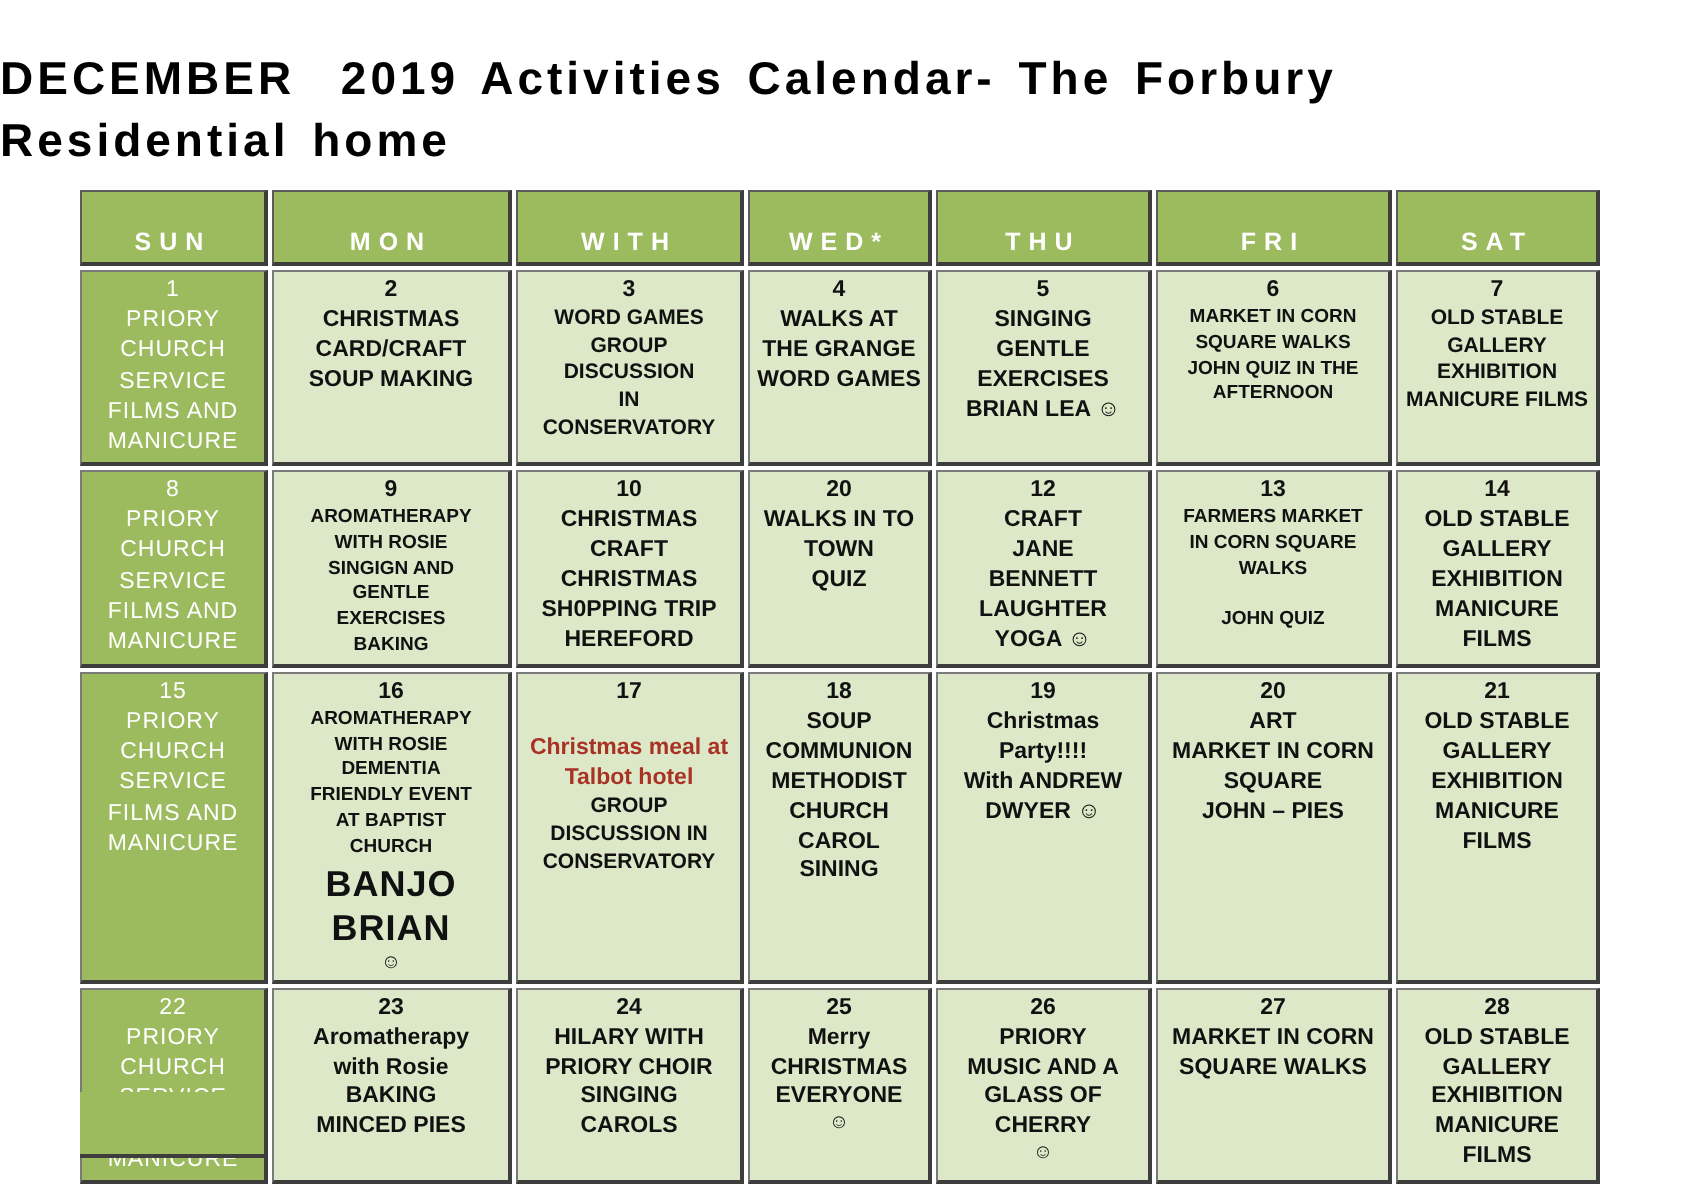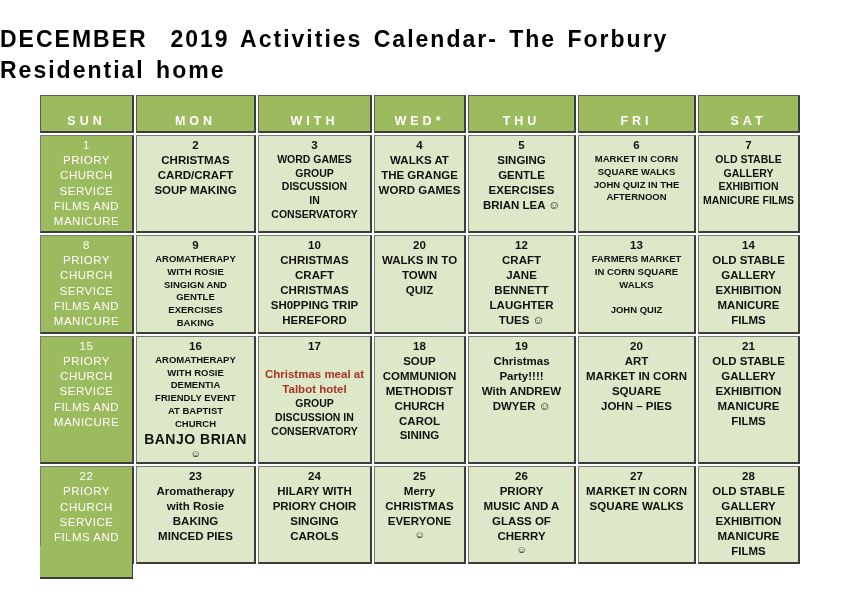--- a/index.html
+++ b/index.html
@@ -32,21 +32,21 @@
   }
   tbody tr:nth-child(1){height:86px;}
   tbody tr:nth-child(2){height:86px;}
   tbody tr:nth-child(3){height:116px;margin-left:16px;}
   tbody tr:nth-child(4){height:88px;}
   .num{font-size:11.5px;line-height:1.3;}
   .line{font-size:11.5px;line-height:1.3;}
   .sunday .line,.sunday .num{font-size:11.5px;line-height:1.32;}
   .ln-sm{font-size:9.5px;line-height:1.35;}
   .ln-md{font-size:10.5px;line-height:1.3;}
-  .ln-lg{font-size:14px;line-height:1.25;letter-spacing:0.5px;}
+  .ln-lg{font-size:18px;line-height:1.25;letter-spacing:0.5px;}
   .ln-red{color:#a83325;}
   .ln-smiley{font-size:10px;font-weight:normal;line-height:1.2;}
   .stub{
     position:absolute;left:40px;top:546px;width:92px;height:31px;
     background:#9cba5e;border-bottom:2px solid #3d3d3d;border-right:1px solid #3d3d3d;
   }
 </style>
 </head>
 <body>
 
@@ -159,21 +159,21 @@
           <div class="line">WALKS IN TO</div>
           <div class="line">TOWN</div>
           <div class="line">QUIZ</div>
         </td>
         <td class="cell">
           <div class="num">12</div>
           <div class="line">CRAFT</div>
           <div class="line">JANE</div>
           <div class="line">BENNETT</div>
           <div class="line">LAUGHTER</div>
-          <div class="line">TUES ☺</div>
+          <div class="line">YOGA ☺</div>
         </td>
         <td class="cell">
           <div class="num">13</div>
           <div class="line ln-sm">FARMERS MARKET</div>
           <div class="line ln-sm">IN CORN SQUARE</div>
           <div class="line ln-sm">WALKS</div>
           <div class="line ln-sm">&nbsp;</div>
           <div class="line ln-sm">JOHN QUIZ</div>
         </td>
         <td class="cell">

